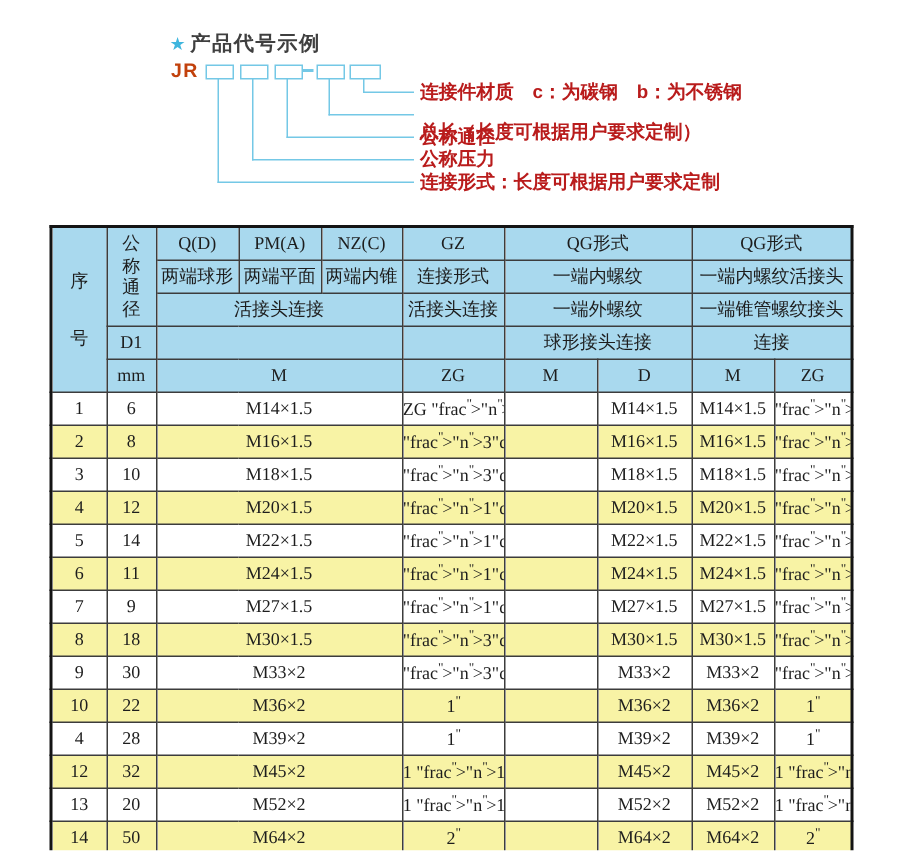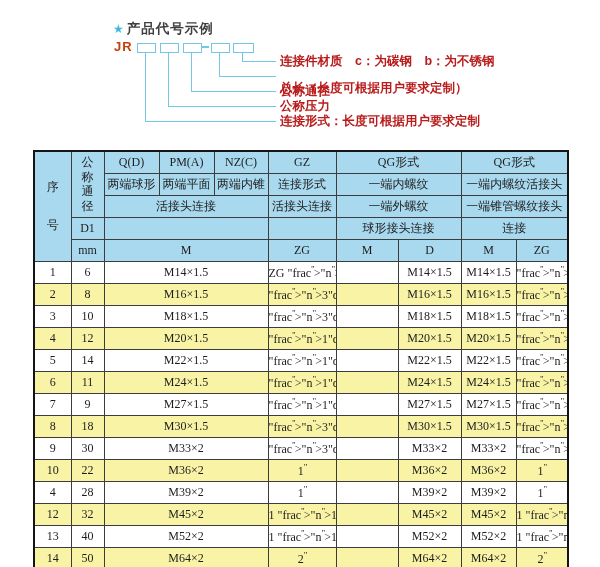--- a/index.html
+++ b/index.html
@@ -258,21 +258,21 @@
           <td>32</td>
           <td colspan="3">M45×2</td>
           <td>1 <span class="&lt;span">"</span>frac<span class="q">"</span>&gt;<span class="&lt;span">"</span>n<span class="q">"</span>&gt;1d&gt;4</td>
           <td></td>
           <td>M45×2</td>
           <td>M45×2</td>
           <td>1 <span class="&lt;span">"</span>frac<span class="q">"</span>&gt;<span class="&lt;span">"</span>n&gt;1d&gt;4</td>
         </tr>
         <tr>
           <td>13</td>
-          <td>40</td>
+          <td>20</td>
           <td colspan="3">M52×2</td>
           <td>1 <span class="&lt;span">"</span>frac<span class="q">"</span>&gt;<span class="&lt;span">"</span>n<span class="q">"</span>&gt;1d&gt;2</td>
           <td></td>
           <td>M52×2</td>
           <td>M52×2</td>
           <td>1 <span class="&lt;span">"</span>frac<span class="q">"</span>&gt;<span class="&lt;span">"</span>n&gt;1d&gt;2</td>
         </tr>
         <tr class="alt">
           <td>14</td>
           <td>50</td>

